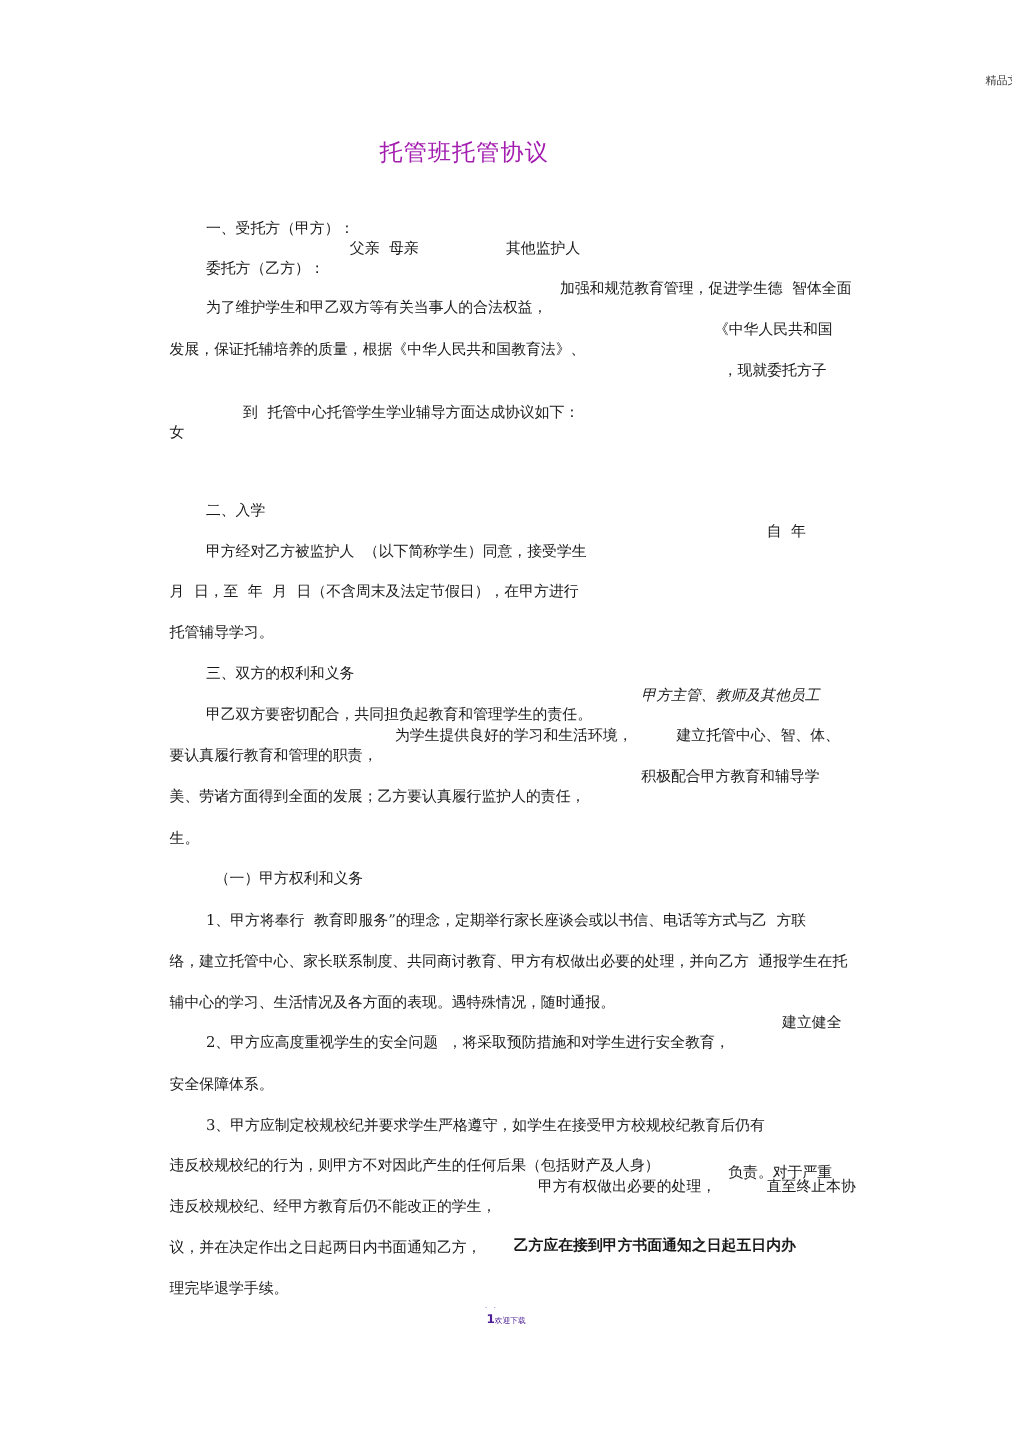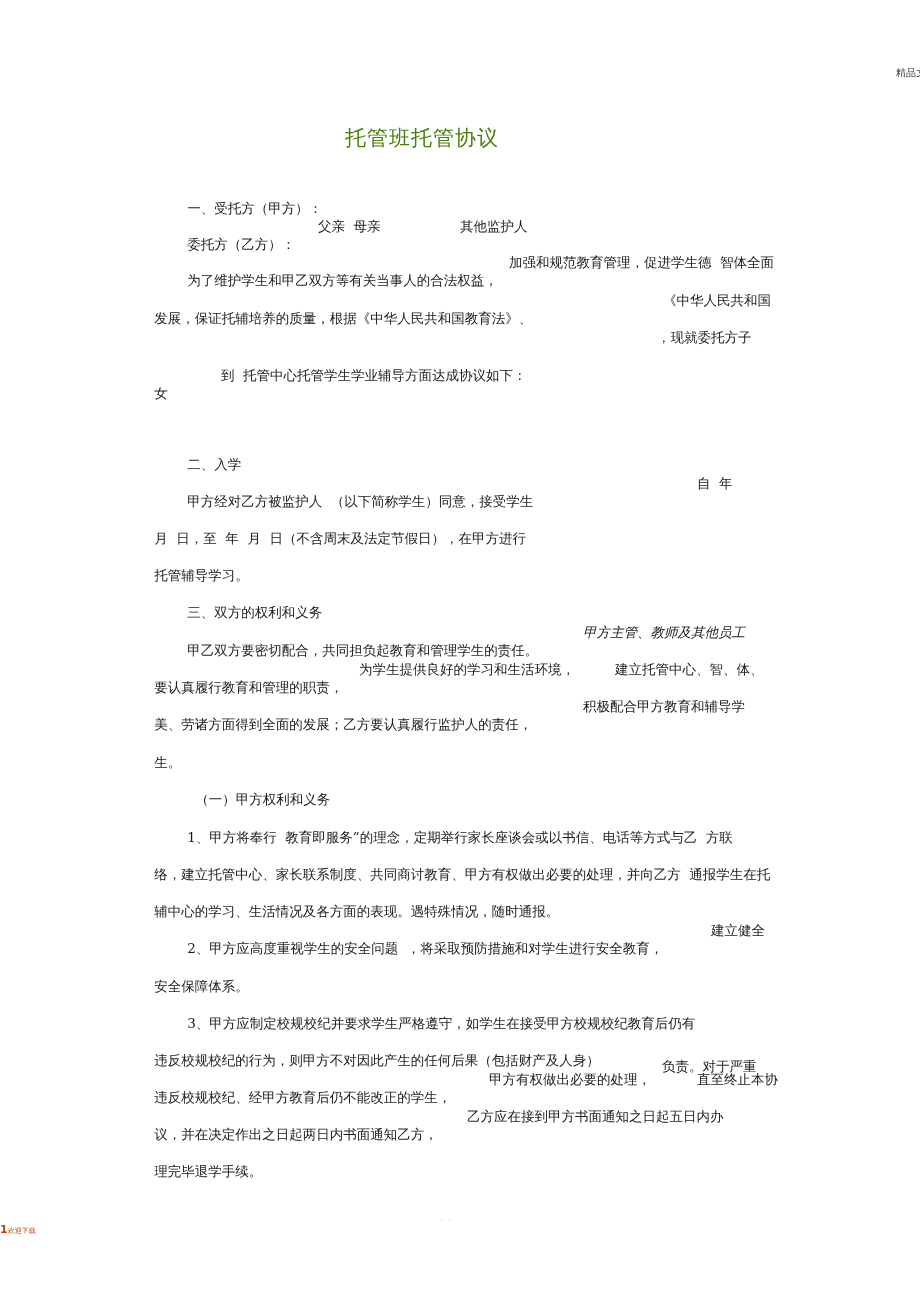--- a/index.html
+++ b/index.html
@@ -34,36 +34,37 @@
       color: #333;
     }
     .title {
       position: absolute;
       top: 124px;
       left: 0;
       width: 844px;
       text-align: center;
       font-size: 21px;
       letter-spacing: 1px;
-      color: #4d7c0f;
+      color: #a21caf;
     }
     .line {
       position: absolute;
       font-size: 13.5px;
       white-space: pre;
       line-height: 18px;
       color: #1a1a1a;
     }
     .footer {
       position: absolute;
-      top: 1218px;
+      top: 1188px;
       left: 0;
       width: 920px;
+      text-align: center;
       font-family: "DejaVu Sans", "Liberation Sans", sans-serif;
-      color: #c2410c;
+      color: #4c1d95;
     }
     .footer .dots {
       position: absolute;
       top: -4px;
       left: 441px;
       font-size: 6px;
       letter-spacing: 2px;
     }
     .footer .pg {
       font-size: 11px;
@@ -92,21 +93,21 @@
     <span style="position:absolute; left:290px; top:0;">其他监护人</span>
   </div>
 
   <div class="line" style="top:253px; left:170px;">
     <span>为了维护学生和甲乙双方等有关当事人的合法权益，</span>
     <span style="position:absolute; left:339px; top:0;">加强和规范教育管理，促进学生德  智体全面</span>
   </div>
 
   <div class="line" style="top:291px; left:137px;">
     <span>发展，保证托辅培养的质量，根据《中华人民共和国教育法》、</span>
-    <span style="position:absolute; left:526px; top:0;">《中华人民共和国</span>
+    <span style="position:absolute; left:512px; top:0;">《中华人民共和国</span>
   </div>
 
   <div class="line" style="top:328px; left:137px;">
     <span style="position:absolute; left:520px; top:0;">，现就委托方子</span>
   </div>
 
   <div class="line" style="top:366px; left:137px;">
     <span>女</span>
     <span style="position:absolute; left:84px; top:0;">到  托管中心托管学生学业辅导方面达成协议如下：</span>
   </div>
@@ -187,21 +188,21 @@
   </div>
 
   <div class="line" style="top:1070px; left:137px;">
     <span>违反校规校纪、经甲方教育后仍不能改正的学生，</span>
     <span style="position:absolute; left:352px; top:0;">甲方有权做出必要的处理，</span>
     <span style="position:absolute; left:560px; top:0;">直至终止本协</span>
   </div>
 
   <div class="line" style="top:1107px; left:137px;">
     <span>议，并在决定作出之日起两日内书面通知乙方，</span>
-    <span style="position:absolute; left:330px; top:0;">乙方应在接到甲方书面通知之日起五日内办</span>
+    <span style="position:absolute; left:330px; top:16px;font-weight:bold;">乙方应在接到甲方书面通知之日起五日内办</span>
   </div>
 
   <div class="line" style="top:1144px; left:137px;">
     <span>理完毕退学手续。</span>
   </div>
 
   <div class="footer">
     <span class="dots">. .</span>
     <span class="pg">1</span><span class="txt">欢迎下载</span>
   </div>

